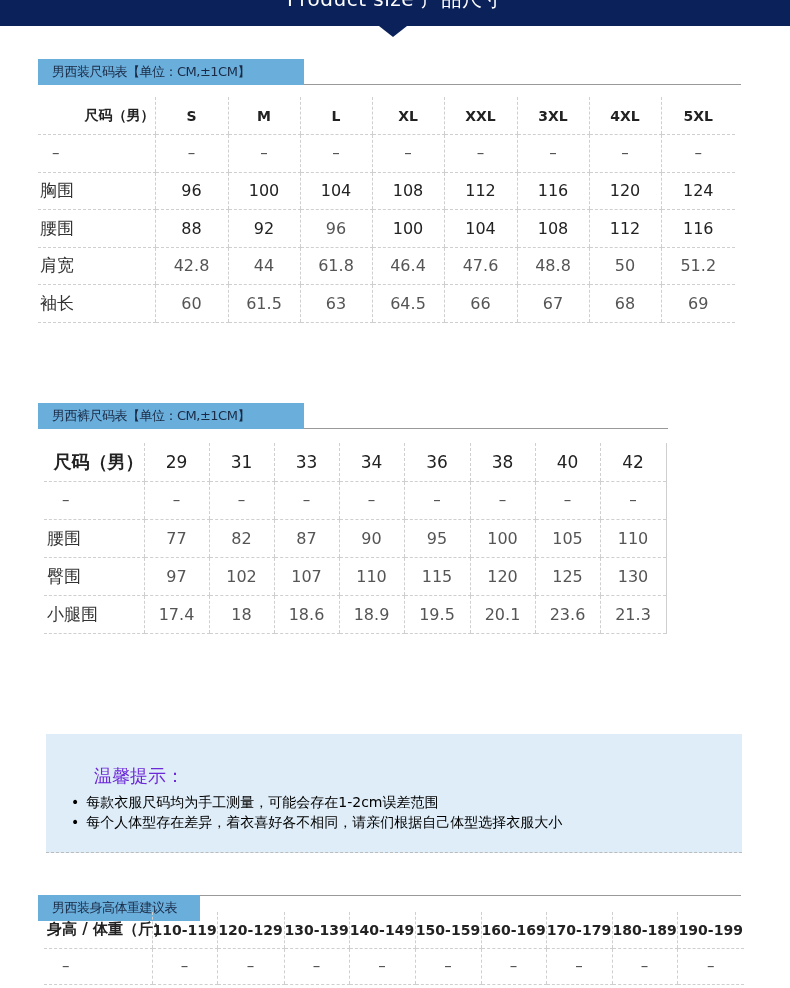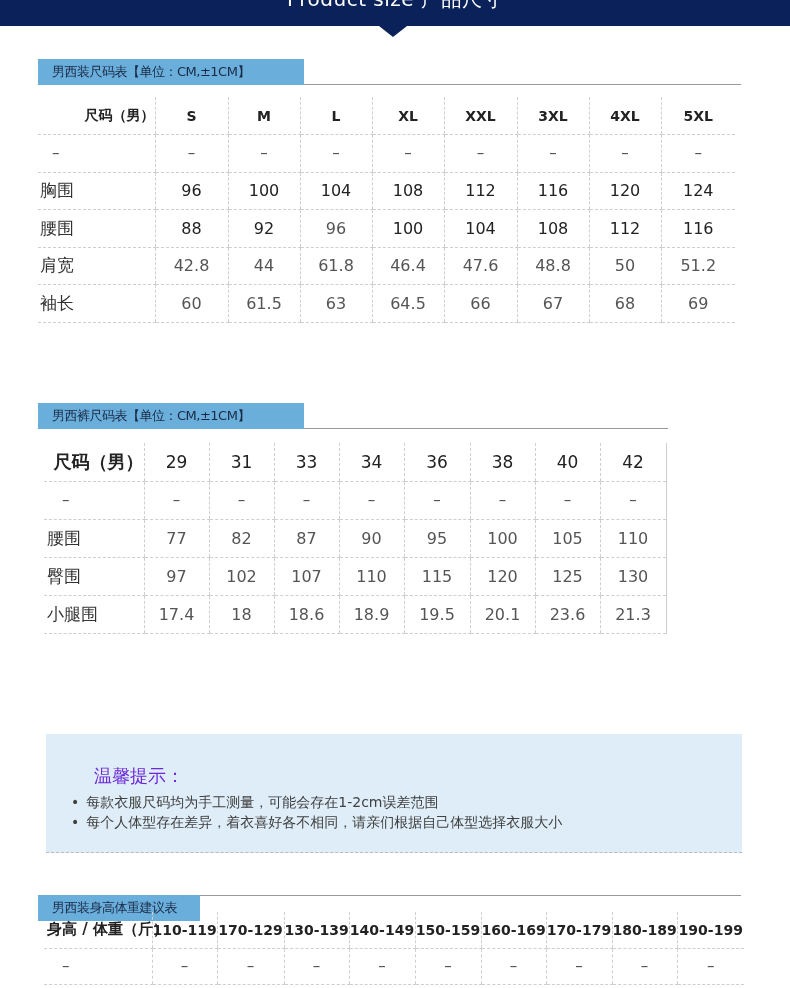--- a/index.html
+++ b/index.html
@@ -31,21 +31,21 @@
 
   #pants { left: 44px; top: 443px; width: 622px; border-right: 1px solid #cfcfcf; }
   #pants td { height: 38px; }
   #pants td.c0 { padding-left: 3px; }
   #pants .hdr td { font-weight: normal; font-size: 17px; color: #222; }
   #pants .hdr td.hl { font-weight: bold; font-size: 18px; }
 
   .tips { position: absolute; left: 46px; top: 734px; width: 696px; height: 119px; background: #deedf7; border-bottom: 1px dashed #bbb; }
   .tips-title { position: absolute; left: 25px; top: 30px; font-size: 18px; color: #6d28d9; margin-left: 23px; }
   .tips-list { position: absolute; left: 25px; top: 58px; list-style: none; }
-  .tips-list li { font-size: 14px; color: #404040; line-height: 20px; }
+  .tips-list li { font-size: 14px; color: #000000; line-height: 20px; }
   .tips-list li::before { content: "\2022"; margin-right: 7px; }
 
   #weight { left: 44px; top: 912px; width: 700px; }
   #weight td { height: 36px; }
   #weight .hdr td { font-size: 14px; font-weight: bold; color: #222; }
   #weight td.c0 { text-align: left; padding-left: 3px; font-size: 15px; }
 </style>
 </head>
 <body>
 
@@ -237,21 +237,21 @@
       <col style="width:66px">
       <col style="width:65px">
       <col style="width:66px">
       <col style="width:65px">
       <col style="width:67px">
   </colgroup>
   <tbody>
       <tr class="hdr">
     <td class="c0">身高 / 体重（斤）</td>
     <td>110-119</td>
-    <td>170-129</td>
+    <td>120-129</td>
     <td>130-139</td>
     <td>140-149</td>
     <td>150-159</td>
     <td>160-169</td>
     <td>170-179</td>
     <td>180-189</td>
     <td>190-199</td>
   </tr>
   <tr>
     <td class="dash c0" style="padding-left:18px">–</td>

